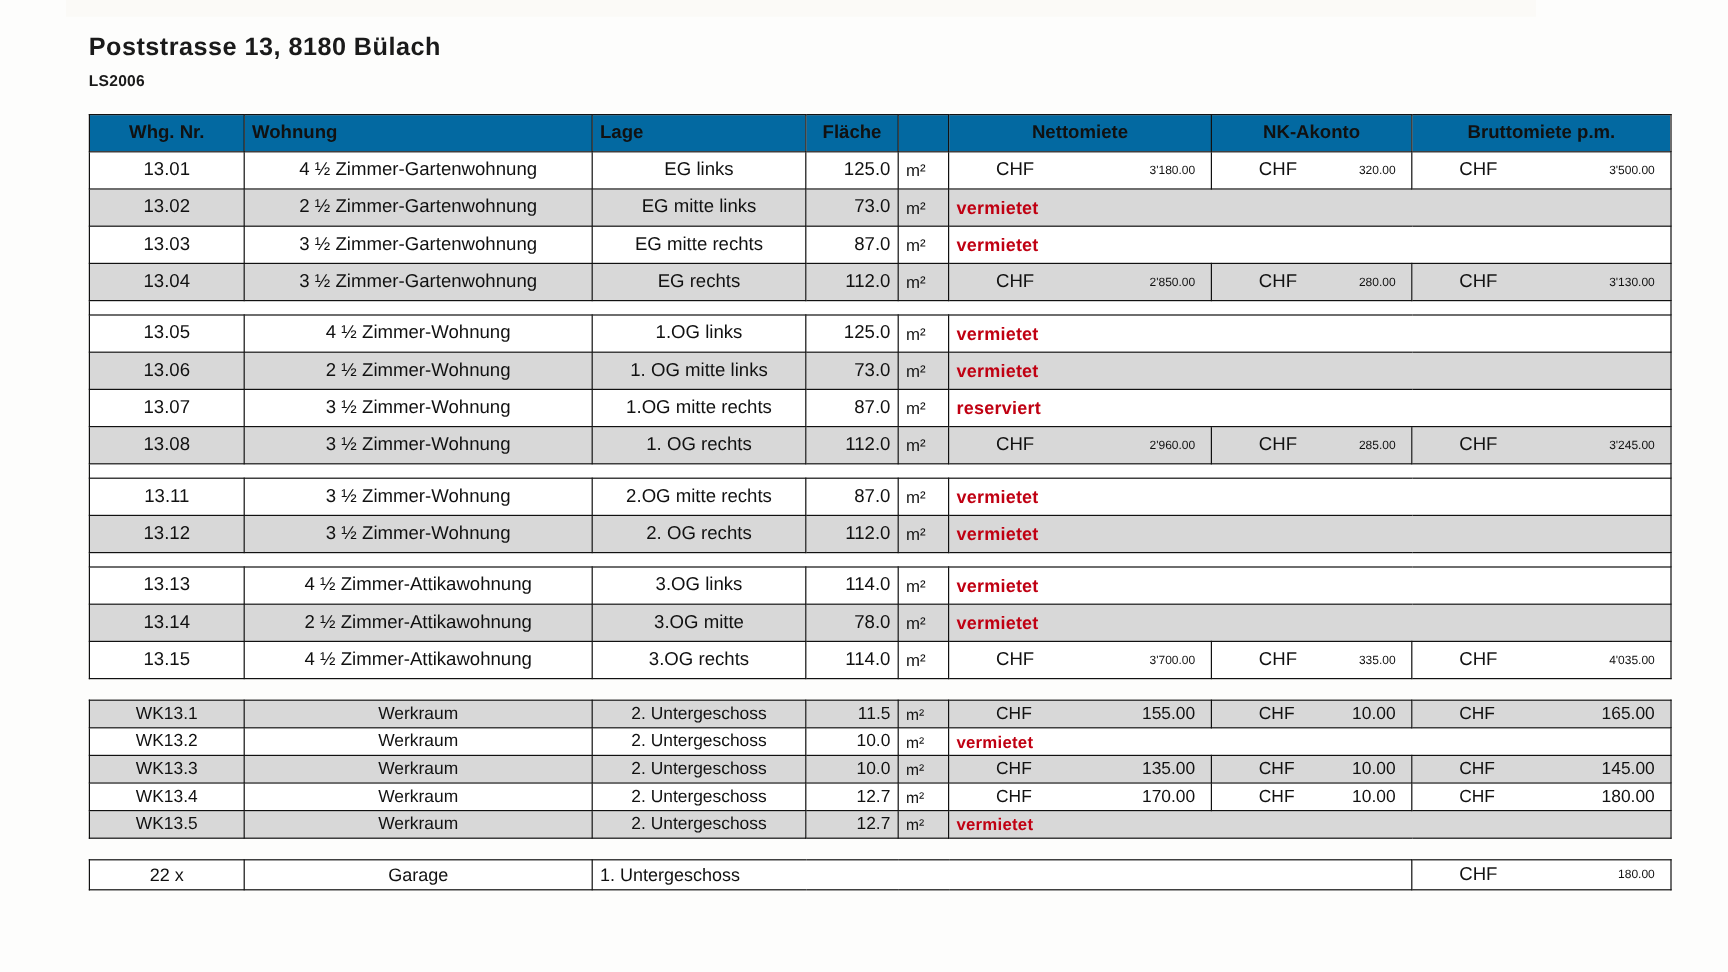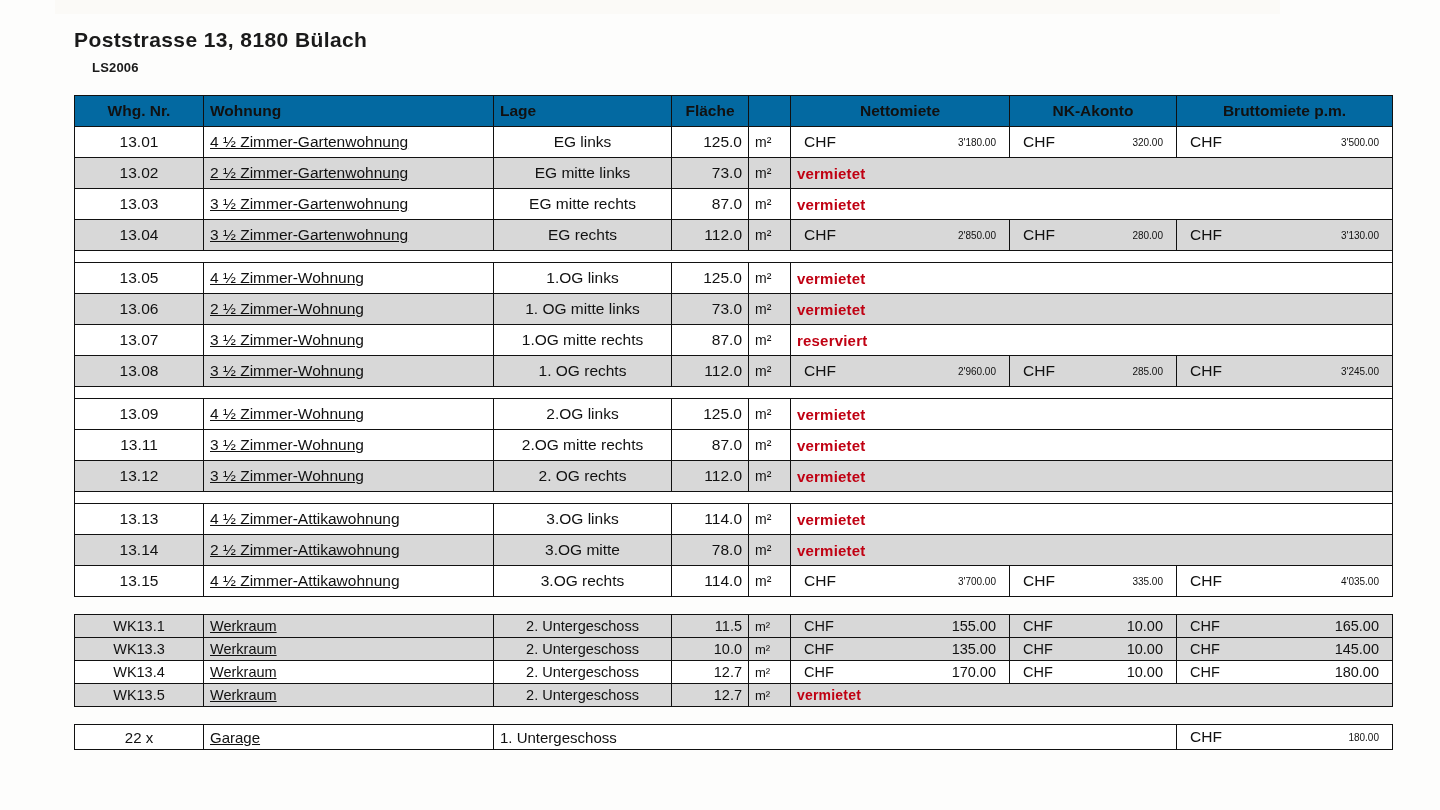--- a/index.html
+++ b/index.html
@@ -12,21 +12,21 @@
     position:relative;
   }
   .topband{position:absolute;left:55px;top:0;width:1225px;height:14px;background:#fbfaf7;}
   .page{position:absolute;left:0;top:0;width:1440px;height:772px;}
 
   .title{
     position:absolute;left:74px;top:28px;
     font-size:21px;font-weight:700;letter-spacing:.4px;color:#1a1a1a;
   }
   .subtitle{
-    position:absolute;left:92px;top:60px;
+    position:absolute;left:74px;top:60px;
     font-size:13px;font-weight:700;color:#1a1a1a;letter-spacing:.2px;
   }
 
   table.sheet{
     position:absolute;left:74px;top:95px;
     width:1298px;
     border-collapse:collapse;
     table-layout:fixed;
     font-size:15.5px;
   }
@@ -54,28 +54,28 @@
     font-size:15.5px;
     height:30px;
   }
   td.hd-center{text-align:center;}
   td.hd-left{text-align:left;}
 
   tr.shade td{background:#d8d8d8;}
   tr.plain td{background:#ffffff;}
 
   td.nr{text-align:center;}
-  td.wohnung{text-align:left;text-decoration:underline;}
+  td.wohnung{text-align:center;}
   td.lage{text-align:center;}
   td.flaeche{text-align:right;padding-right:5px;}
   td.m2{text-align:left;padding-left:4px;font-size:14px;}
   td.money{padding:0;}
 
   .mwrap{display:flex;justify-content:space-between;align-items:center;padding:0 7px;}
-  .mcur{font-size:15.5px;}
+  .mcur{font-size:15.5px;margin-left:26px;}
   .mval{font-size:10px;}
 
   td.status{
     text-align:left;
     color:#c00012;
     font-weight:700;
     font-size:15px;
     letter-spacing:.2px;
   }
 
@@ -251,28 +251,20 @@
             <div class="mwrap">
               <span class="mcur">CHF</span>
               <span class="mval">3'245.00</span>
             </div>
           </td>
         </tr>
         <tr class="spacer">
           <td colspan="8"></td>
         </tr>
         <tr class="plain">
-          <td class="nr">13.09</td>
-          <td class="wohnung">4 ½ Zimmer-Wohnung</td>
-          <td class="lage">2.OG  links</td>
-          <td class="flaeche">125.0</td>
-          <td class="m2">m²</td>
-          <td class="status" colspan="3">vermietet</td>
-        </tr>
-        <tr class="plain">
           <td class="nr">13.11</td>
           <td class="wohnung">3 ½ Zimmer-Wohnung</td>
           <td class="lage">2.OG mitte rechts</td>
           <td class="flaeche">87.0</td>
           <td class="m2">m²</td>
           <td class="status" colspan="3">vermietet</td>
         </tr>
         <tr class="shade">
           <td class="nr">13.12</td>
           <td class="wohnung">3 ½ Zimmer-Wohnung</td>
@@ -346,20 +338,28 @@
               <span class="mval">10.00</span>
             </div>
           </td>
           <td class="money">
             <div class="mwrap">
               <span class="mcur">CHF</span>
               <span class="mval">165.00</span>
             </div>
           </td>
         </tr>
+        <tr class="plain wk">
+          <td class="nr">WK13.2</td>
+          <td class="wohnung">Werkraum</td>
+          <td class="lage">2. Untergeschoss</td>
+          <td class="flaeche">10.0</td>
+          <td class="m2">m²</td>
+          <td class="status" colspan="3">vermietet</td>
+        </tr>
         <tr class="shade wk">
           <td class="nr">WK13.3</td>
           <td class="wohnung">Werkraum</td>
           <td class="lage">2. Untergeschoss</td>
           <td class="flaeche">10.0</td>
           <td class="m2">m²</td>
           <td class="money">
             <div class="mwrap">
               <span class="mcur">CHF</span>
               <span class="mval">135.00</span>

